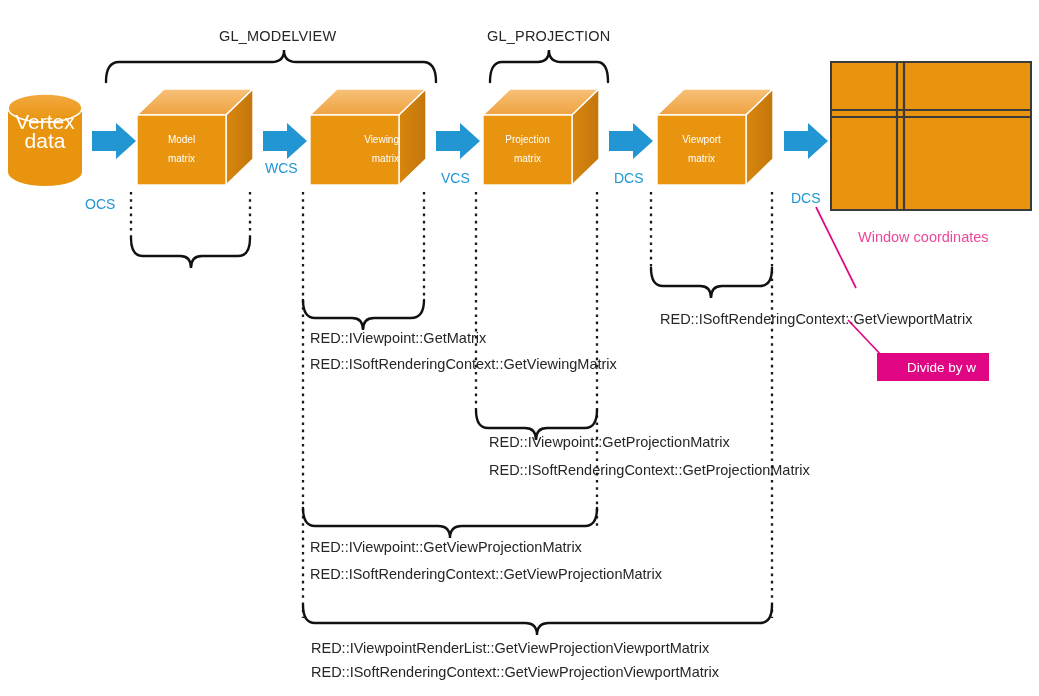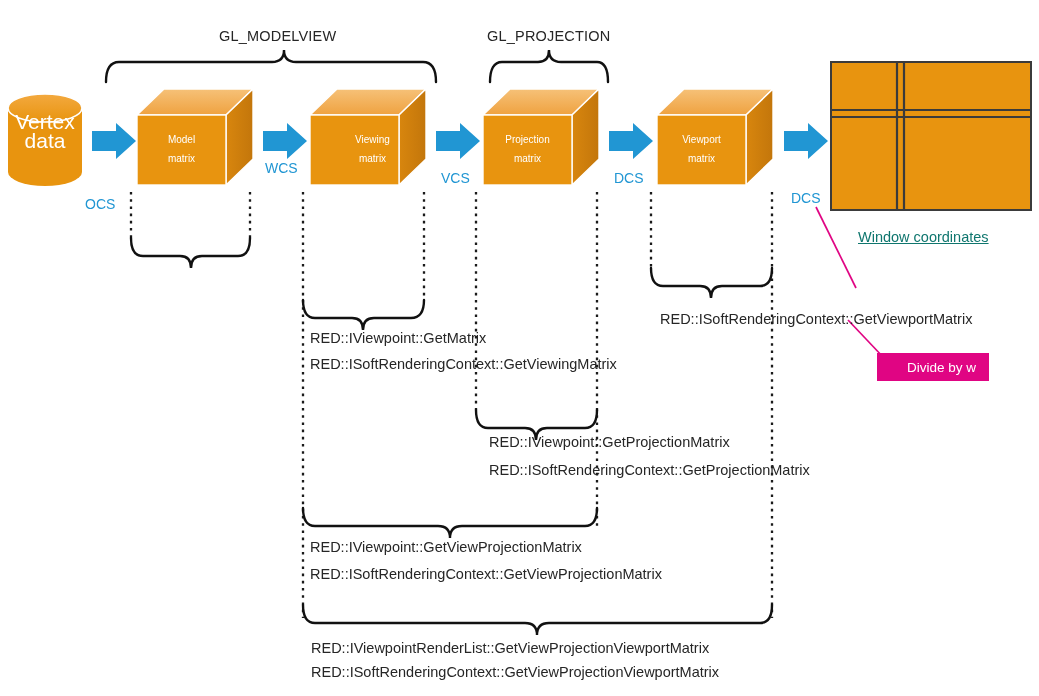--- a/index.html
+++ b/index.html
@@ -38,22 +38,21 @@
     font-size: 14px;
     color: #2196D3;
     font-weight: 400;
   }
   .api-label {
     font-size: 14.5px;
     color: #262626;
   }
   .win-label {
     font-size: 14.5px;
-    color: #0f766e;
-    text-decoration: underline;
+    color: #ec4899;
   }
   .box-text {
     position: absolute;
     color: #ffffff;
     font-size: 10px;
     line-height: 19px;
     text-align: center;
     white-space: nowrap;
   }
   .cyl-text {
@@ -200,21 +199,21 @@
 
   <div class="cyl-text" style="left:8px; top:112px; width:74px;">
     <div>Vertex</div>
     <div>data</div>
   </div>
 
   <div class="box-text" style="left:137px; top:130px; width:89px;">
     <div>Model</div>
     <div>matrix</div>
   </div>
-  <div class="box-text" style="left:328px; top:130px; width:89px;">
+  <div class="box-text" style="left:310px; top:130px; width:89px;text-align:right;">
     <div>Viewing</div>
     <div>matrix</div>
   </div>
   <div class="box-text" style="left:481px; top:130px; width:93px;">
     <div>Projection</div>
     <div>matrix</div>
   </div>
   <div class="box-text" style="left:657px; top:130px; width:89px;">
     <div>Viewport</div>
     <div>matrix</div>

